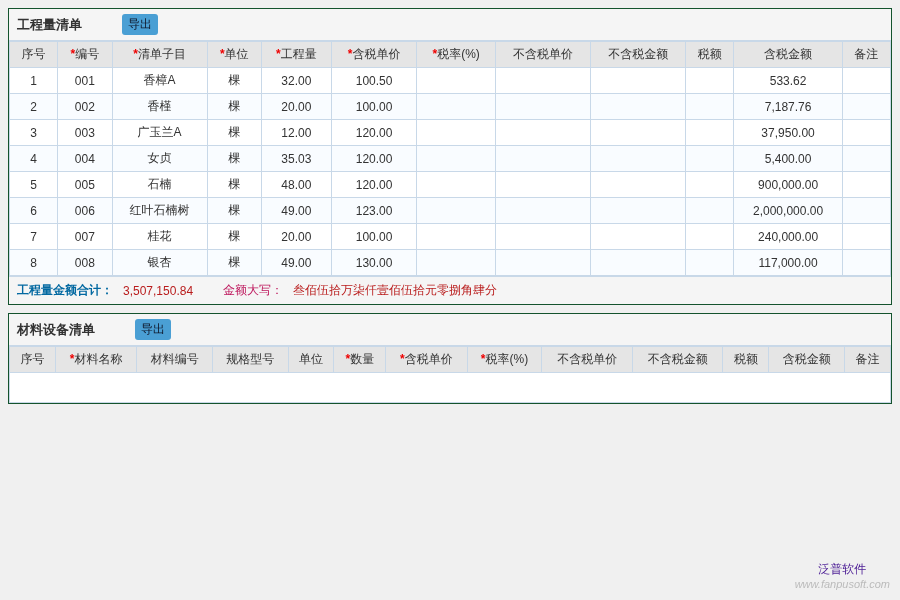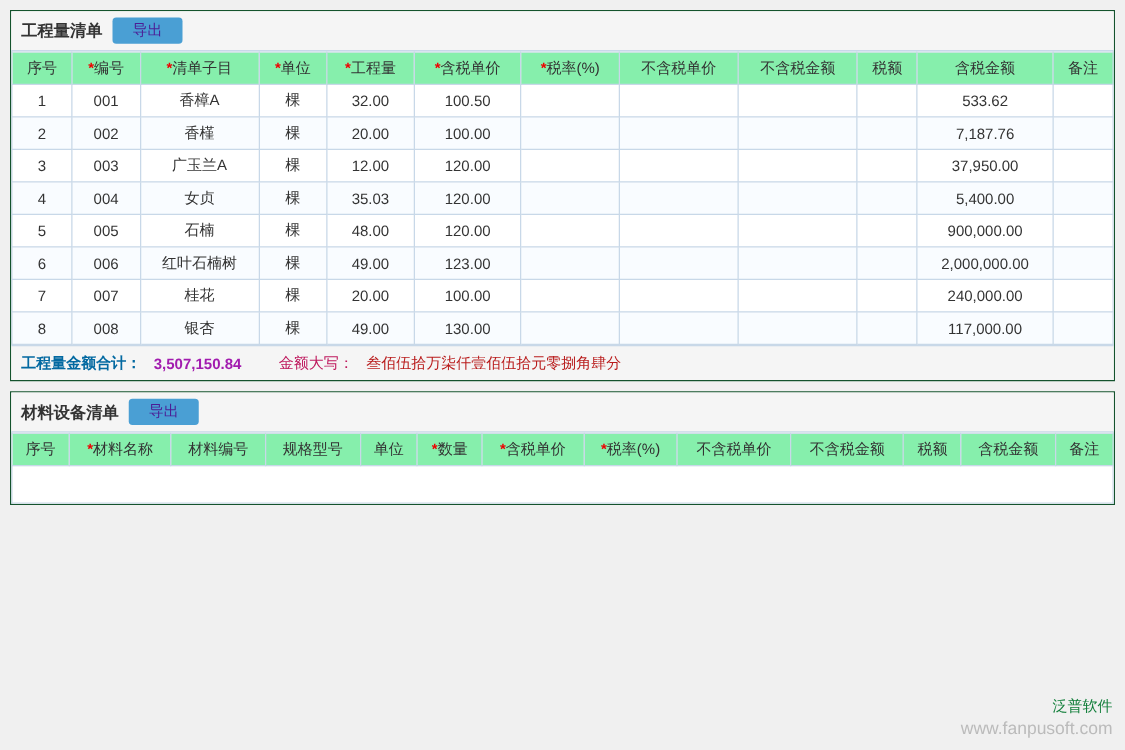--- a/index.html
+++ b/index.html
@@ -23,39 +23,40 @@
       border-bottom: 1px solid #c8d8e8;
       gap: 8px;
     }
     .section-title {
       font-size: 13px;
       font-weight: bold;
       color: #333;
     }
     .export-btn {
       background: #4a9fd4;
-      color: #4c1d95;
+      color: #0f172a;
       border: none;
-      padding: 2px 16px;
+      padding: 2px 6px;
       border-radius: 3px;
       cursor: pointer;
       font-size: 12px;
+      margin-left: 32px;
     }
     .table-wrap {
       overflow-x: auto;
       overflow-y: auto;
       max-height: 320px;
     }
     table {
       width: 100%;
       border-collapse: collapse;
       font-size: 12px;
     }
     thead tr {
-      background: #86efac;
+      background: #e5e5e5;
     }
     th, td {
       border: 1px solid #c8d8e8;
       padding: 4px 6px;
       text-align: center;
       white-space: nowrap;
     }
     th {
       color: #333;
       font-weight: normal;
@@ -68,21 +69,21 @@
     tbody tr:nth-child(even) { background: #f9fcff; }
     .summary-row {
       display: flex;
       align-items: center;
       padding: 5px 8px;
       border-top: 1px solid #c8d8e8;
       background: #f5f5f5;
       gap: 10px;
     }
     .summary-label { color: #0369a1; font-weight: bold; }
-    .summary-value { color: #a21caf; font-weight: bold; }
+    .summary-value { color: #b91c1c; font-weight: normal; }
     .summary-big-label { color: #be185d; font-weight: normal; }
     .summary-big-value { color: #b91c1c; }
     .watermark {
       position: fixed;
       bottom: 10px;
       right: 10px;
       text-align: right;
       color: #aaa;
       font-size: 11px;
       pointer-events: none;
@@ -265,15 +266,15 @@
       <tbody id="section2-tbody">
         <tr>
           <td colspan="13" style="height:30px;"></td>
         </tr>
       </tbody>
     </table>
   </div>
 </div>
 
 <div class="watermark">
-  <div style="color:#15803d;font-size:12px;">泛普软件</div>
-  <div style="color:#bbb;font-size:14px;">www.fanpusoft.com</div>
+  <div style="color:#4c1d95;font-size:12px;text-align:center;">泛普软件</div>
+  <div style="color:#bbb;font-size:11px;font-style:italic;">www.fanpusoft.com</div>
 </div>
 
 </body></html>

